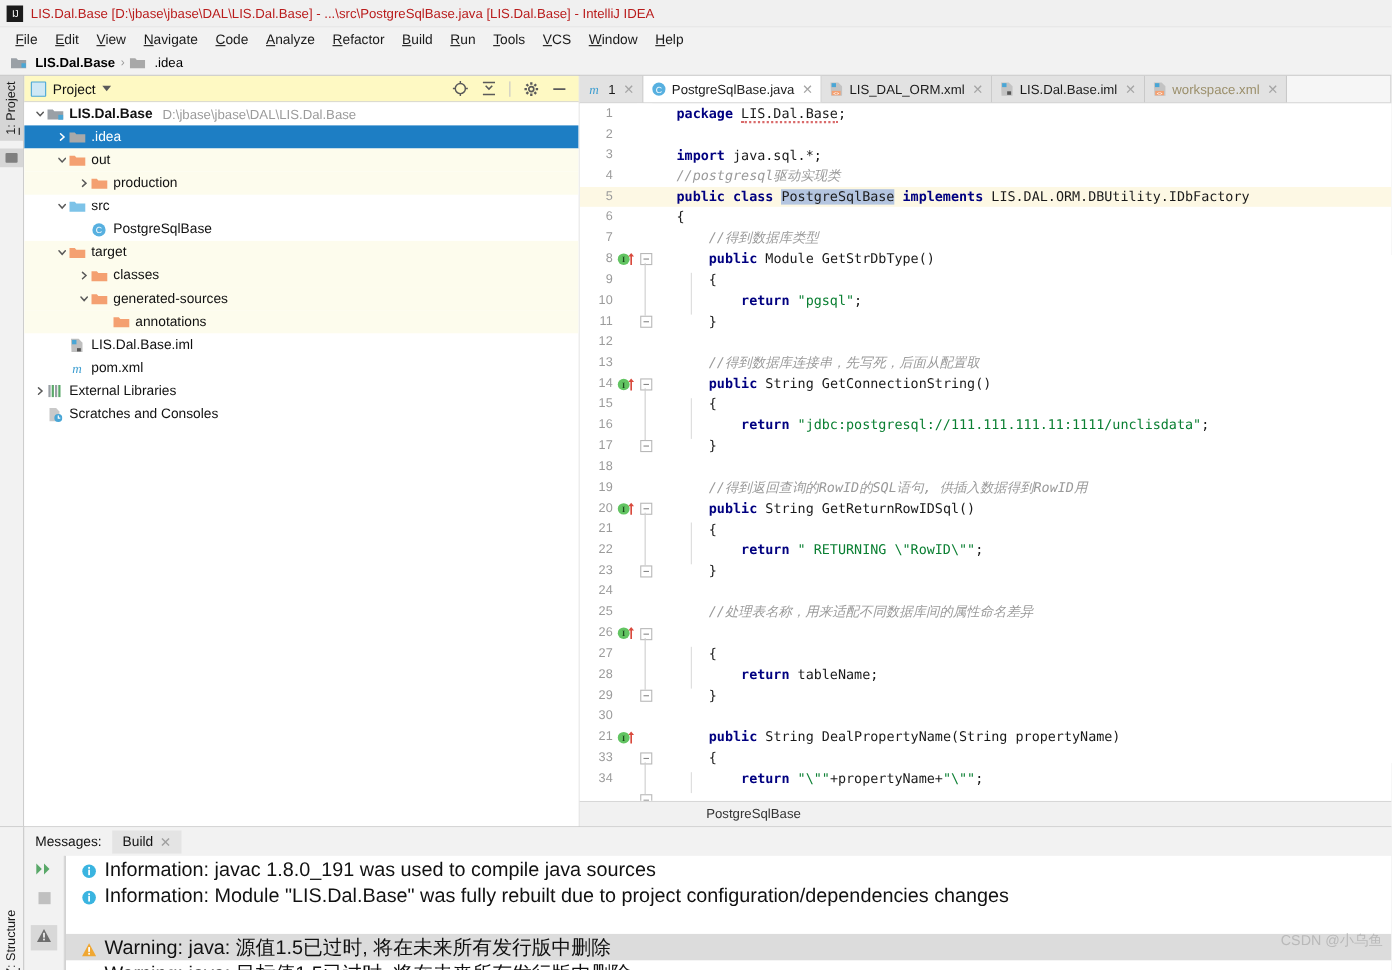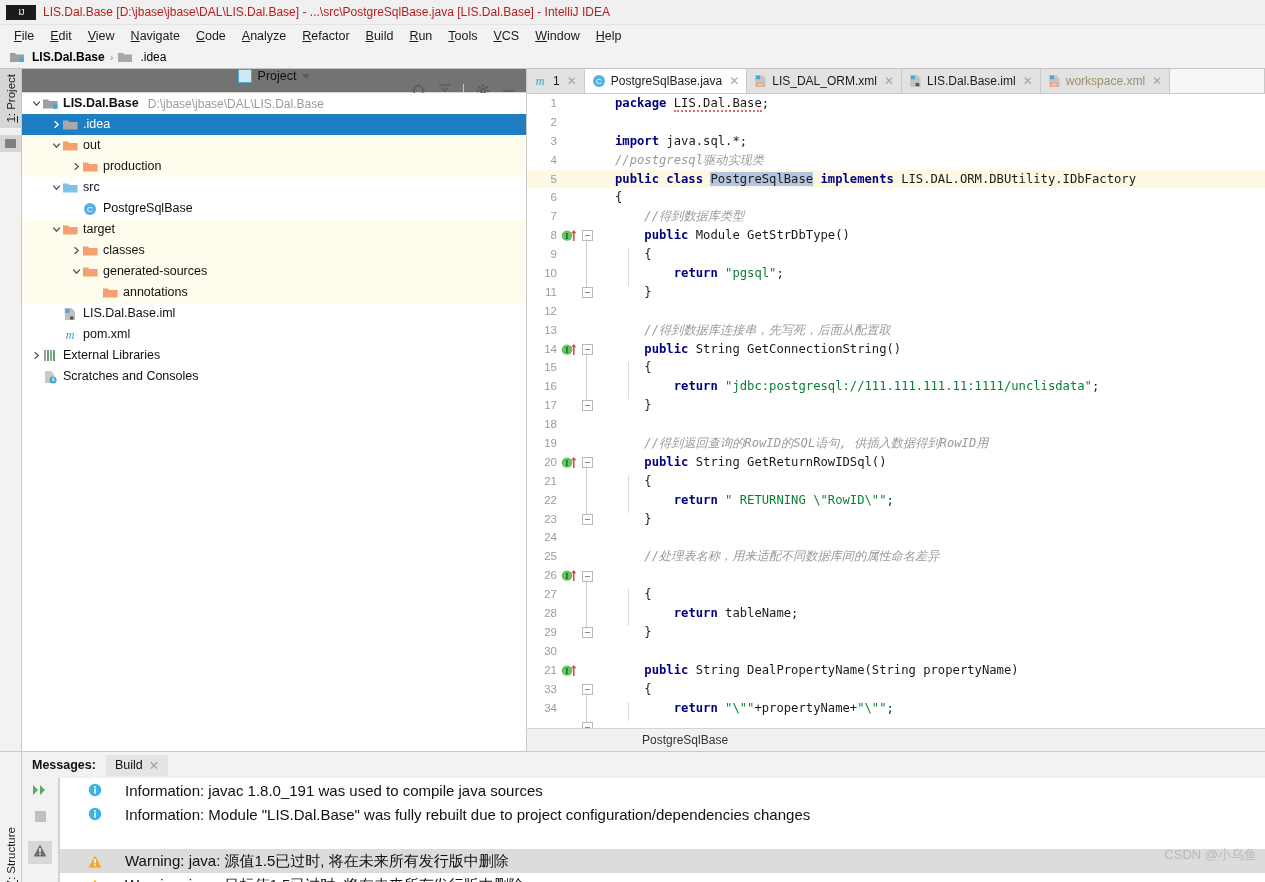--- a/index.html
+++ b/index.html
@@ -7,21 +7,21 @@
     width:1265px;height:882px;overflow:hidden;
     font-family:"Liberation Sans","DejaVu Sans",sans-serif;
     font-size:12px;color:#000;background:#f2f2f2;
     -webkit-font-smoothing:antialiased;
   }
   .app{position:relative;width:1265px;height:882px;}
 
   
   .titlebar{height:24px;background:#f0f0f0;display:flex;align-items:center;padding:0 6px;
             border-bottom:1px solid #e3e3e3;}
-  .ij-logo{width:30px;height:15px;background:#1b1b1b;color:#fff;font-size:9px;font-weight:normal;
+  .ij-logo{width:15px;height:15px;background:#1b1b1b;color:#fff;font-size:9px;font-weight:normal;
            display:flex;align-items:center;justify-content:center;margin-right:7px;letter-spacing:-1px;}
   .title-text{font-size:12px;color:#b91c1c;white-space:nowrap;}
 
   
   .menubar{height:21px;background:#f2f2f2;display:flex;align-items:center;padding:0 6px;}
   .menu-item{padding:1px 8px;font-size:12.5px;color:#1a1a1a;cursor:default;white-space:nowrap;}
   .menu-item u{text-decoration:underline;}
 
   
   .navbar{height:22px;background:#f2f2f2;display:flex;align-items:center;padding:0 8px;
@@ -39,22 +39,22 @@
   .rail-btn{position:absolute;left:0;width:21px;background:#d6d6d6;display:flex;align-items:center;
             justify-content:center;}
   .rail-vert{writing-mode:vertical-rl;transform:rotate(180deg);font-size:11.5px;white-space:nowrap;
              padding:5px 0;color:#1a1a1a;}
   .rail-vert u{text-decoration:underline;}
   .rail-icon-folder{width:11px;height:9px;background:#7f7f7f;border-radius:1px;margin:4px auto;}
 
   
   .project-panel{width:504px;background:#fff;display:flex;flex-direction:column;
                  border-right:1px solid #c9c9c9;}
-  .panel-head{height:23px;background:#737373;display:flex;align-items:center;padding:0 6px;
-              border-bottom:1px solid #d4d4d4;flex-direction:column;}
+  .panel-head{height:23px;background:#fef9c3;display:flex;padding:0 6px;
+              border-bottom:1px solid #d4d4d4;}
   .panel-head-left{display:flex;align-items:center;gap:6px;}
   .panel-sq{width:12px;height:12px;border:1.6px solid #49a6d6;background:#cfe8f5;border-radius:1px;}
   .panel-title{font-size:12.5px;color:#111;}
   .caret-dn{width:0;height:0;border-left:4px solid transparent;border-right:4px solid transparent;
             border-top:5px solid #5a5a5a;}
   .panel-head-right{margin-left:auto;display:flex;align-items:center;gap:11px;padding-right:4px;}
   .hdr-ico{width:15px;height:15px;display:flex;align-items:center;justify-content:center;}
   .vdiv{width:1px;height:14px;background:#c6c6c6;}
 
   .tree{flex:1;overflow:hidden;position:relative;background:#fff;}
@@ -103,29 +103,29 @@
 
   .ed-status{height:22px;background:#f1f1f1;border-top:1px solid #d4d4d4;display:flex;
              align-items:center;padding-left:115px;font-size:12px;color:#333;}
 
   
   .bottom{height:153px;display:flex;background:#f2f2f2;border-top:1px solid #c9c9c9;}
   .bl-rail{width:21px;background:#f2f2f2;position:relative;border-right:1px solid #c9c9c9;}
   .bl-struct{position:absolute;bottom:14px;left:0;width:21px;display:flex;justify-content:center;}
   .bottom-main{flex:1;display:flex;flex-direction:column;min-width:0;}
   .msg-tabs{height:26px;display:flex;align-items:center;gap:0;padding-left:8px;background:#f2f2f2;}
-  .msg-label{font-size:12.5px;color:#111;padding:0 10px 0 2px;font-weight:bold;}
+  .msg-label{font-size:12.5px;color:#111;padding:0 10px 0 2px;}
   .msg-tab{font-size:12.5px;color:#111;padding:3px 9px;background:#e4e4e4;display:flex;
            align-items:center;gap:6px;}
   .msg-tab .xc{color:#a0a0a0;}
   .msg-body{flex:1;display:flex;min-height:0;}
   .msg-toolbar{width:36px;background:#f2f2f2;display:flex;flex-direction:column;align-items:center;
                padding-top:6px;gap:10px;border-right:1px solid #d2d2d2;}
   .msg-list{flex:1;background:#fff;overflow:hidden;border-left:1px solid #d2d2d2;}
-  .mrow{height:24px;display:flex;align-items:center;gap:23px;padding-left:28px;font-size:15px;
+  .mrow{height:24px;display:flex;align-items:center;gap:7px;padding-left:14px;font-size:18px;
         color:#111;white-space:nowrap;}
   .mrow.selrow{background:#dcdcdc;margin-top:23px;}
   .mico{width:14px;height:14px;flex:none;}
   .watermark{position:absolute;right:8px;bottom:18px;color:#b9b9b9;font-size:13px;
              font-family:"Liberation Sans",sans-serif;}
 </style>
 </head>
 <body>
 
 <div class="app">

